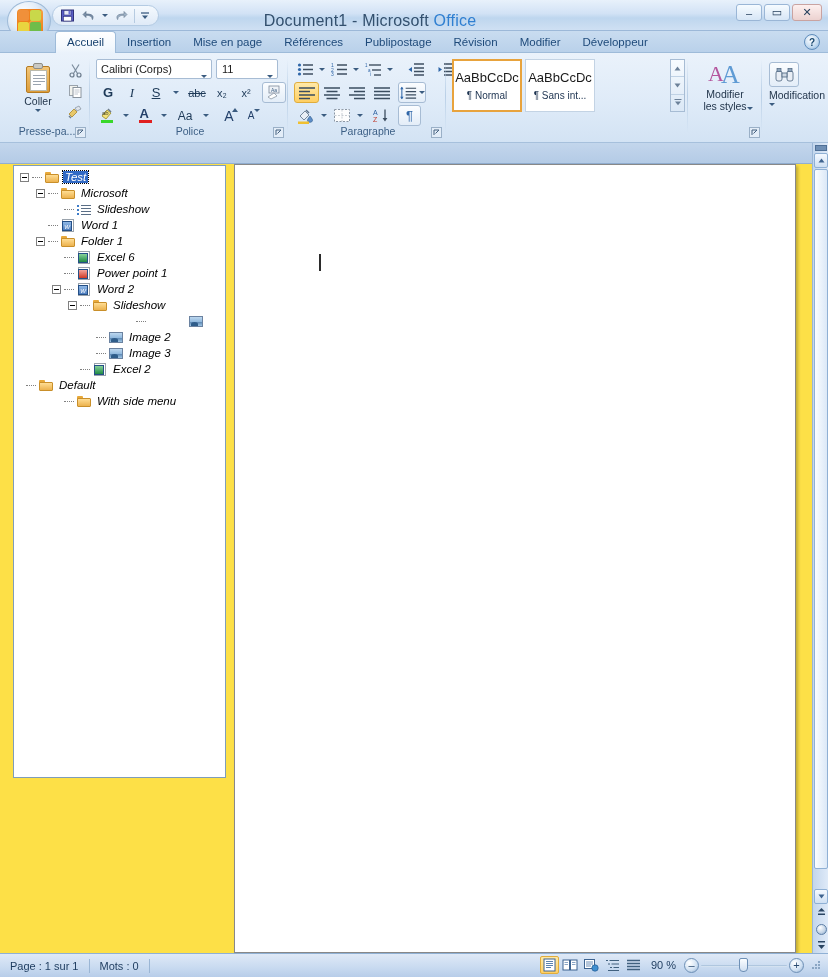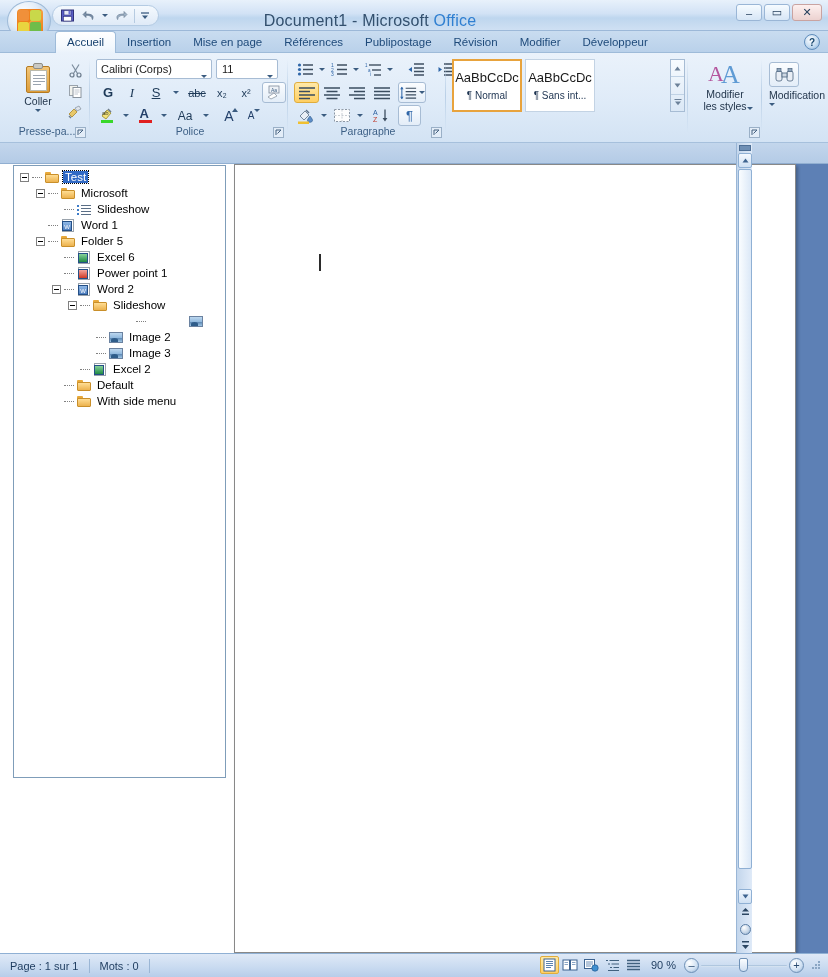--- a/index.html
+++ b/index.html
@@ -175,21 +175,21 @@
   #g-modstyles { left:690px; width:72px; }
   .modstyles-btn { position:absolute; left:2px; top:4px; width:66px; height:60px;
                    display:flex; flex-direction:column; align-items:center; border:1px solid transparent; border-radius:3px; }
   .ms-label { font-size:10.5px; color:#24374d; text-align:center; line-height:12px; margin-top:2px; }
 
   #g-edit { left:764px; width:62px; }
   .edit-btn { position:absolute; left:4px; top:4px; width:54px; height:58px;
               display:flex; flex-direction:column; align-items:flex-start; border:1px solid transparent; border-radius:3px; }
 
   
-  .workarea { position:absolute; left:0; top:143px; width:752px; height:810px; background:#ffffff; }
+  .workarea { position:absolute; left:0; top:143px; width:828px; height:810px; background:#fde047;font-style:italic; }
   .wa-topstrip { position:absolute; left:0; top:0; width:828px; height:21px;
                  background: linear-gradient(180deg,#c3d6ec,#b4cbe6); border-bottom:1px solid #91afd1; }
 
   
   .treepanel {
     position:absolute; left:13px; top:22px; width:213px; height:613px;
     background:#fff; border:1px solid #7f9db9; overflow:hidden;
   }
   .tree { padding:3px 0 0 0; }
   .tnode { position:relative; height:16px; display:flex; align-items:center; font-size:11.5px;
@@ -738,21 +738,21 @@
           </div>
           <div class="tnode" style="padding-left: 22px;">
             <span class="texp "></span>
             <span class="tdots"></span>
             <span class="ticon">
               <span class="ic-folder">
                 <span class="tab-f"></span>
                 <span class="body-f"></span>
               </span>
             </span>
-            <span class="tlabel">Folder 5</span>
+            <span class="tlabel">Folder 1</span>
           </div>
           <div class="tnode" style="padding-left: 38px;">
             <span class="tspacer"></span>
             <span class="tdots"></span>
             <span class="ticon">
               <span class="ic-doc ic-excel">
                 <span class="badge"></span>
               </span>
             </span>
             <span class="tlabel">Excel 6</span>
@@ -821,21 +821,21 @@
           <div class="tnode" style="padding-left: 54px;">
             <span class="tspacer"></span>
             <span class="tdots"></span>
             <span class="ticon">
               <span class="ic-doc ic-excel">
                 <span class="badge"></span>
               </span>
             </span>
             <span class="tlabel">Excel 2</span>
           </div>
-          <div class="tnode" style="padding-left: 38px;">
+          <div class="tnode" style="">
             <span class="tspacer"></span>
             <span class="tdots"></span>
             <span class="ticon">
               <span class="ic-folder">
                 <span class="tab-f"></span>
                 <span class="body-f"></span>
               </span>
             </span>
             <span class="tlabel">Default</span>
           </div>

